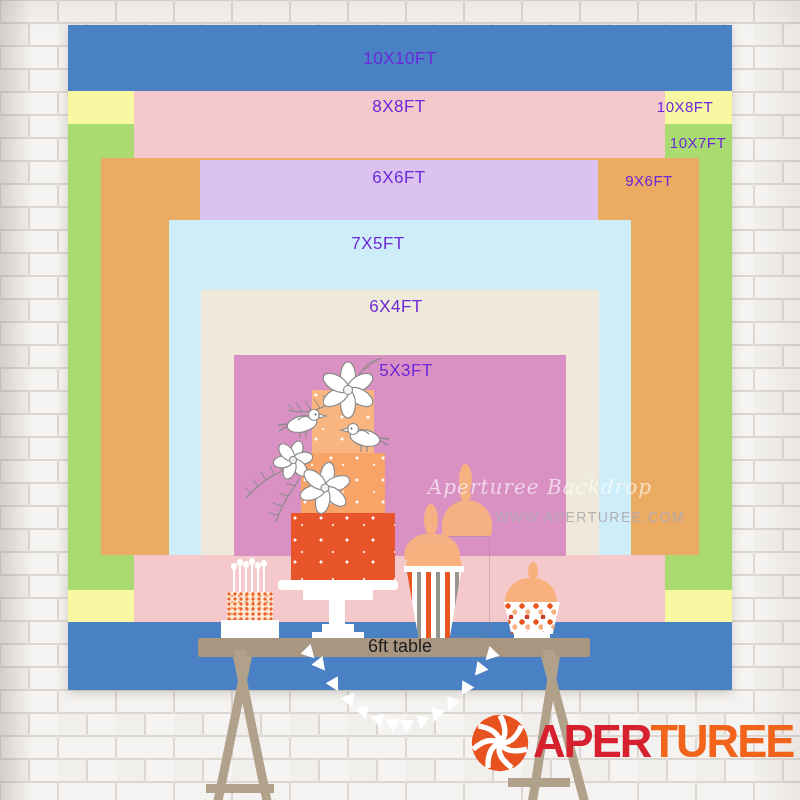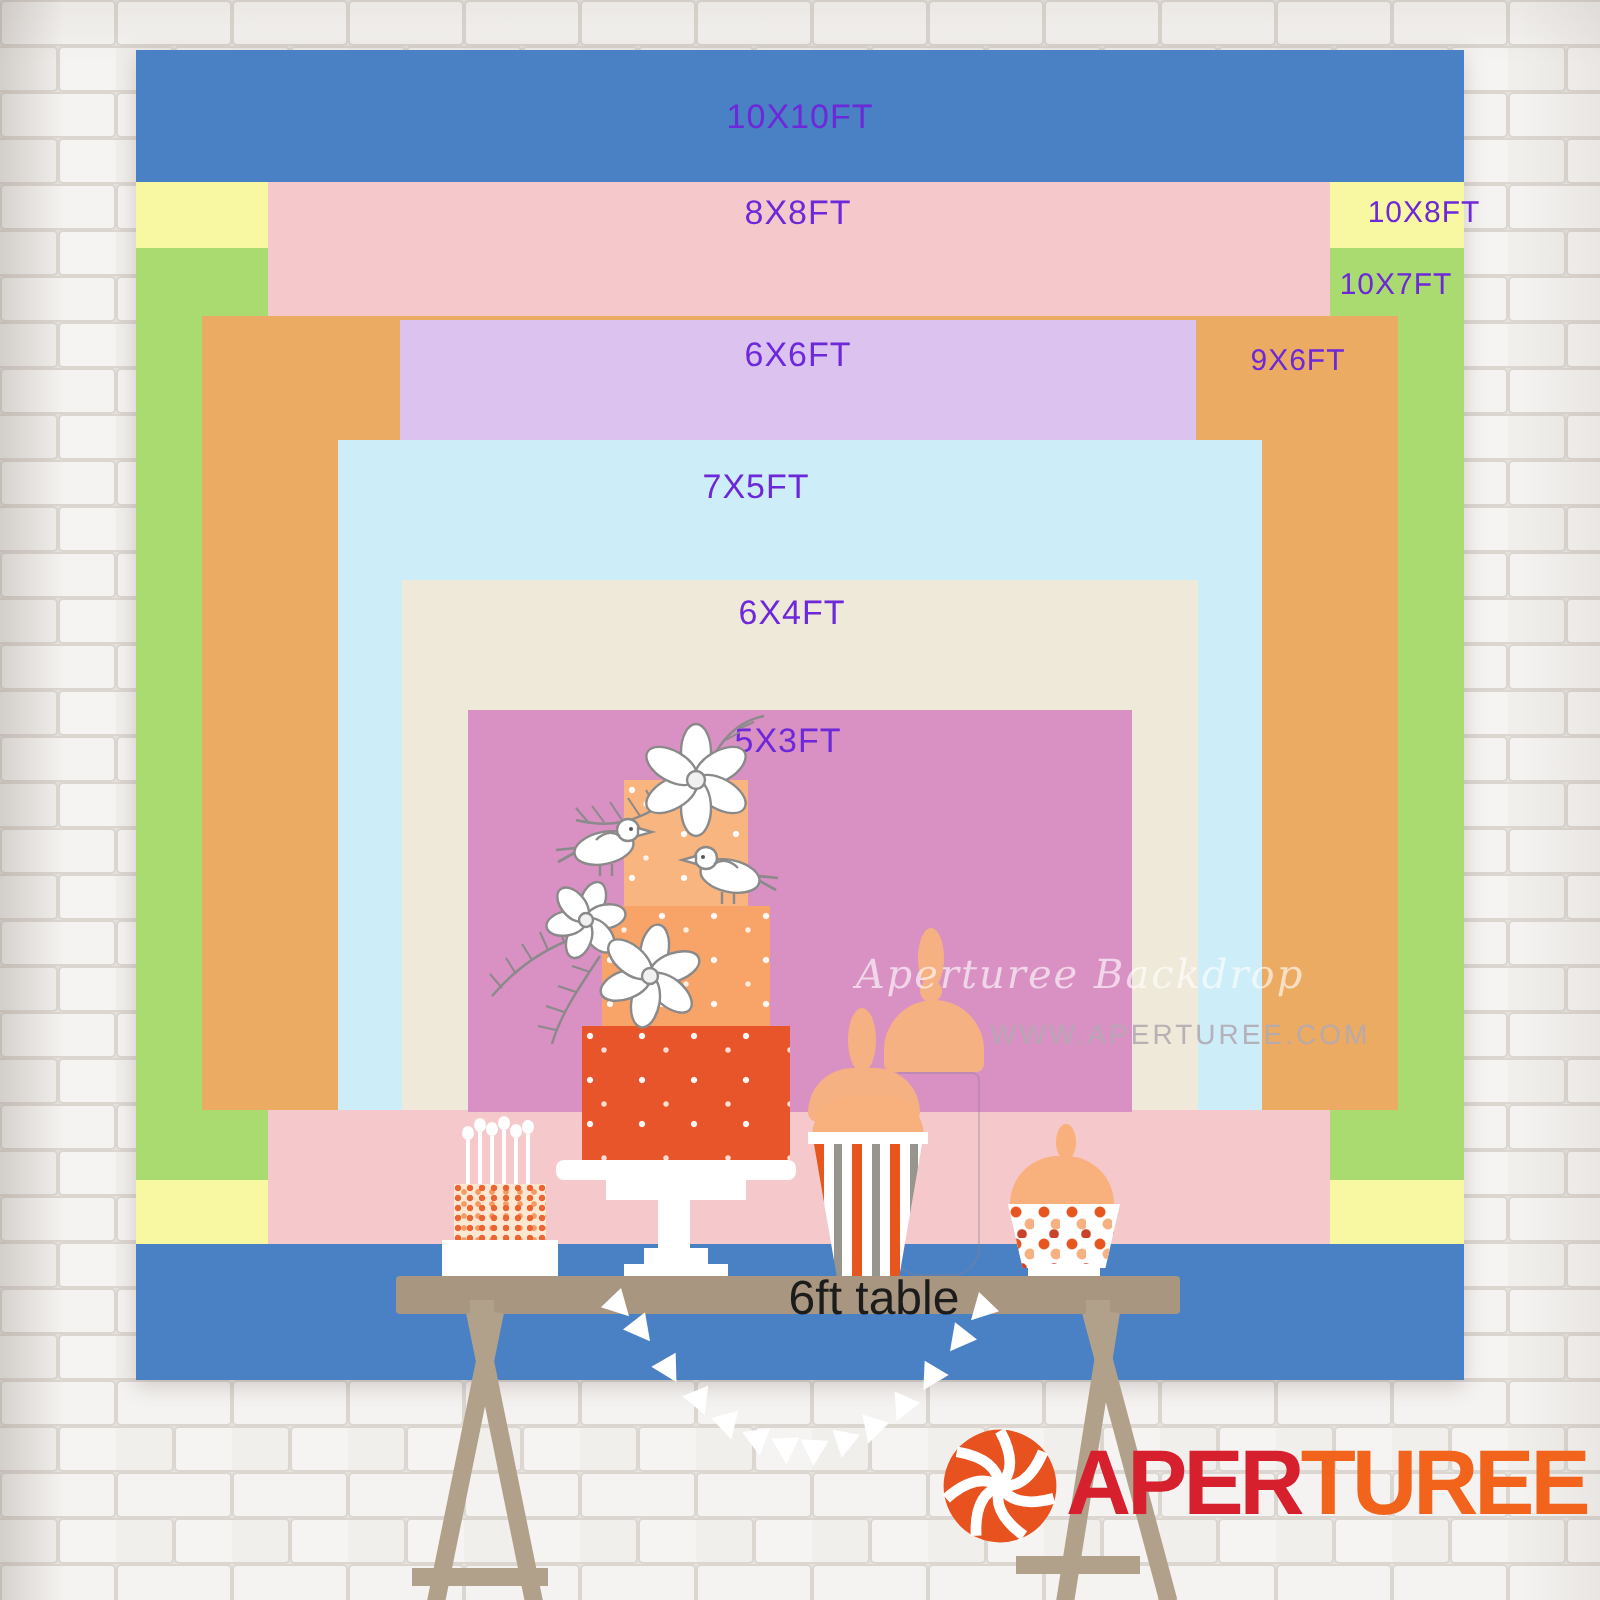--- a/index.html
+++ b/index.html
@@ -23,21 +23,21 @@
   .lbl.sm{font-size:15px;}
   
   .wm-script{position:absolute;left:425px;top:475px;width:230px;text-align:center;
     font-family:"DejaVu Serif",serif;font-style:italic;font-size:20px;
     color:rgba(255,255,255,.62);letter-spacing:1px;}
   .wm-url{position:absolute;left:495px;top:509px;width:180px;text-align:center;
     font-size:14px;color:rgba(178,170,178,.9);letter-spacing:1.5px;}
   
   .table-bar{left:198px;top:638px;width:392px;height:19px;border-radius:2px;}
   .table-lbl{position:absolute;left:400px;top:636px;transform:translateX(-50%);
-    font-size:24px;color:#1c1c1c;margin-left:37px;}
+    font-size:18px;color:#1c1c1c;}
   .leg{position:absolute;width:9px;background:#b2a18a;transform-origin:top center;}
   .crossbar{position:absolute;height:9px;background:#b2a18a;}
   .neck{position:absolute;width:12px;height:10px;background:#b2a18a;}
   .flag{position:absolute;width:0;height:0;border-left:7px solid transparent;
     border-right:7px solid transparent;border-top:13px solid #fff;}
   
   .tier{position:absolute;background-image:
     radial-gradient(circle at 4px 5px, rgba(255,255,255,.95) 1.3px, transparent 1.8px),
     radial-gradient(circle at 11px 12px, rgba(255,255,255,.8) 1.1px, transparent 1.6px);
     background-size:26px 22px,31px 27px;}
@@ -92,27 +92,27 @@
   <div class="rect r2" style="background-color: rgb(170, 219, 112);"></div>
   <div class="rect r3" style="background-color: rgb(245, 201, 203);"></div>
   <div class="rect r4" style="background-color: rgb(236, 171, 98);"></div>
   <div class="rect r5" style="background-color: rgb(219, 194, 239);"></div>
   <div class="rect r6" style="background-color: rgb(205, 237, 248);"></div>
   <div class="rect r7" style="background-color: rgb(238, 233, 216);"></div>
   <div class="rect r8" style="background-color: rgb(217, 144, 195);"></div>
 
   <div class="lbl" style="left:400px;top:49px">10X10FT</div>
   <div class="lbl" style="left:399px;top:97px">8X8FT</div>
-  <div class="lbl sm" style="left:712px;top:98px">10X8FT</div>
+  <div class="lbl sm" style="left:685px;top:98px">10X8FT</div>
   <div class="lbl sm" style="left:698px;top:134px">10X7FT</div>
   <div class="lbl" style="left:399px;top:168px">6X6FT</div>
   <div class="lbl sm" style="left:649px;top:172px">9X6FT</div>
   <div class="lbl" style="left:378px;top:234px">7X5FT</div>
   <div class="lbl" style="left:396px;top:297px">6X4FT</div>
-  <div class="lbl" style="left:394px;top:361px">5X3FT</div>
+  <div class="lbl" style="left:406px;top:361px">5X3FT</div>
 
   <div class="sil" style="left:459px;top:464px;width:13px;height:30px;border-radius:50%"></div>
   <div class="sil" style="left:460px;top:490px;width:11px;height:11px;border-radius:50%"></div>
   <div class="sil" style="left:442px;top:500px;width:50px;height:36px;border-radius:25px 25px 4px 4px"></div>
   <div class="abs" style="left:446px;top:536px;width:42px;height:100px;border:1.5px solid rgba(140,130,145,.35);border-radius:4px 4px 14px 14px"></div>
   <div class="sil" style="left:424px;top:504px;width:14px;height:32px;border-radius:50%"></div>
   <div class="sil" style="left:404px;top:534px;width:56px;height:27px;border-radius:28px 28px 6px 6px"></div>
 
   <div class="wm-script">Aperturee Backdrop</div>
   <div class="wm-url">WWW.APERTUREE.COM</div>

